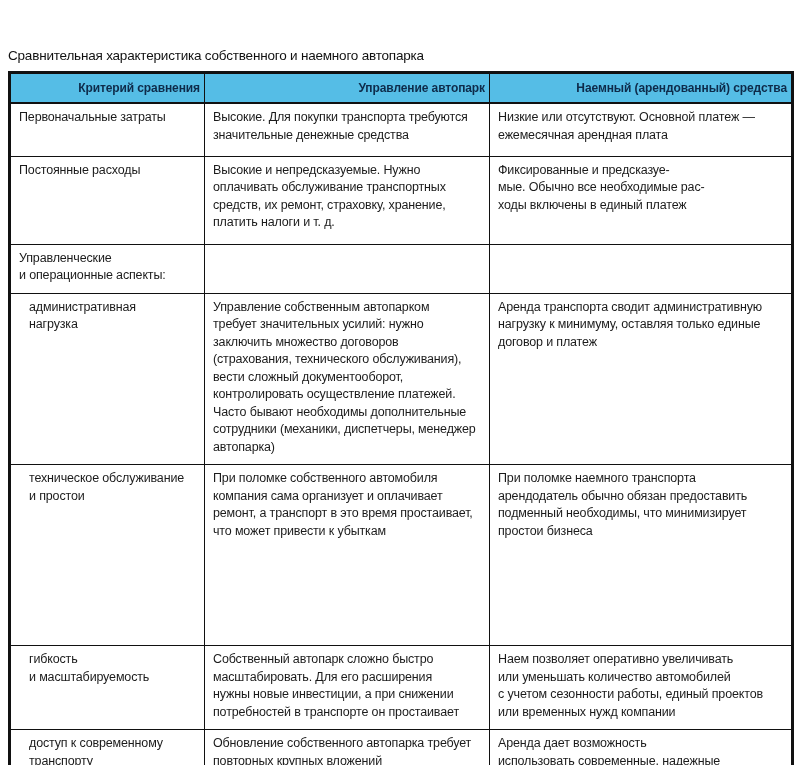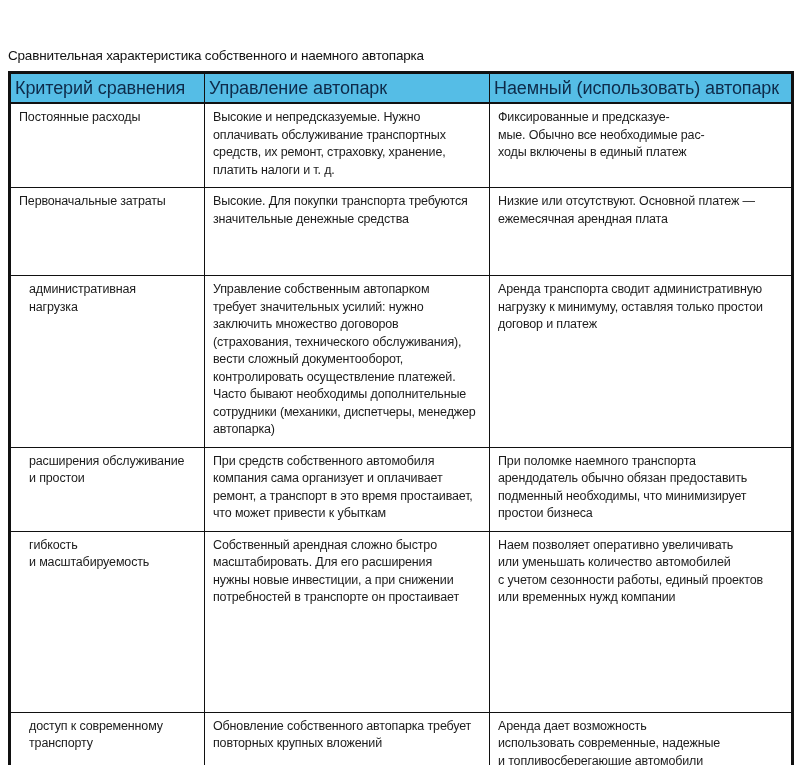--- a/index.html
+++ b/index.html
@@ -36,24 +36,24 @@
     width:783px;
     border:3px solid var(--border);
     border-bottom-width:4px;
   }
   col.c1{width:195px;}
   col.c2{width:285px;}
   col.c3{width:303px;}
   table.cmp th{
     background:var(--header-bg);
     color:var(--header-text);
-    font-weight:normal;
-    font-size:18px;
+    font-weight:bold;
+    font-size:12px;
     letter-spacing:-0.1px;
-    text-align:left;
+    text-align:right;
     vertical-align:middle;
     height:24px;
     padding:2px 4px;
     border:1px solid var(--border);
     border-bottom:2px solid var(--border);
   }
   table.cmp td{
     border:1px solid var(--border);
     vertical-align:top;
     font-size:12.5px;
@@ -81,73 +81,79 @@
   <table class="cmp">
     <colgroup>
       <col class="c1">
         <col class="c2">
         <col class="c3">
     </colgroup>
     <thead>
       <tr>
         <th>Критерий сравнения</th>
         <th>Управление автопарк</th>
-        <th>Наемный (использовать) автопарк</th>
+        <th>Наемный (арендованный) средства</th>
       </tr>
     </thead>
     <tbody id="table-body">
+        <tr>
+          <td>Первоначальные затраты</td>
+          <td>Высокие. Для покупки транспорта требуются
+значительные денежные средства</td>
+          <td>Низкие или отсутствуют. Основной платеж —
+ежемесячная арендная плата</td>
+        </tr>
         <tr>
           <td>Постоянные расходы</td>
           <td>Высокие и непредсказуемые. Нужно
 оплачивать обслуживание транспортных
 средств, их ремонт, страховку, хранение,
 платить налоги и т. д.</td>
           <td>Фиксированные и предсказуе-
 мые. Обычно все необходимые рас-
 ходы включены в единый платеж</td>
         </tr>
         <tr>
-          <td>Первоначальные затраты</td>
-          <td>Высокие. Для покупки транспорта требуются
-значительные денежные средства</td>
-          <td>Низкие или отсутствуют. Основной платеж —
-ежемесячная арендная плата</td>
+          <td>Управленческие
+и операционные аспекты:</td>
+          <td></td>
+          <td></td>
         </tr>
         <tr>
           <td class="indent">административная
 нагрузка</td>
           <td>Управление собственным автопарком
 требует значительных усилий: нужно
 заключить множество договоров
 (страхования, технического обслуживания),
 вести сложный документооборот,
 контролировать осуществление платежей.
 Часто бывают необходимы дополнительные
 сотрудники (механики, диспетчеры, менеджер
 автопарка)</td>
           <td>Аренда транспорта сводит административную
-нагрузку к минимуму, оставляя только простои
+нагрузку к минимуму, оставляя только единые
 договор и платеж</td>
         </tr>
         <tr>
-          <td class="indent">расширения обслуживание
+          <td class="indent">техническое обслуживание
 и простои</td>
-          <td>При средств собственного автомобиля
+          <td>При поломке собственного автомобиля
 компания сама организует и оплачивает
 ремонт, а транспорт в это время простаивает,
 что может привести к убыткам</td>
           <td>При поломке наемного транспорта
 арендодатель обычно обязан предоставить
 подменный необходимы, что минимизирует
 простои бизнеса</td>
         </tr>
         <tr>
           <td class="indent">гибкость
 и масштабируемость</td>
-          <td>Собственный арендная сложно быстро
+          <td>Собственный автопарк сложно быстро
 масштабировать. Для его расширения
 нужны новые инвестиции, а при снижении
 потребностей в транспорте он простаивает</td>
           <td>Наем позволяет оперативно увеличивать
 или уменьшать количество автомобилей
 с учетом сезонности работы, единый проектов
 или временных нужд компании</td>
         </tr>
         <tr>
           <td class="indent">доступ к современному

